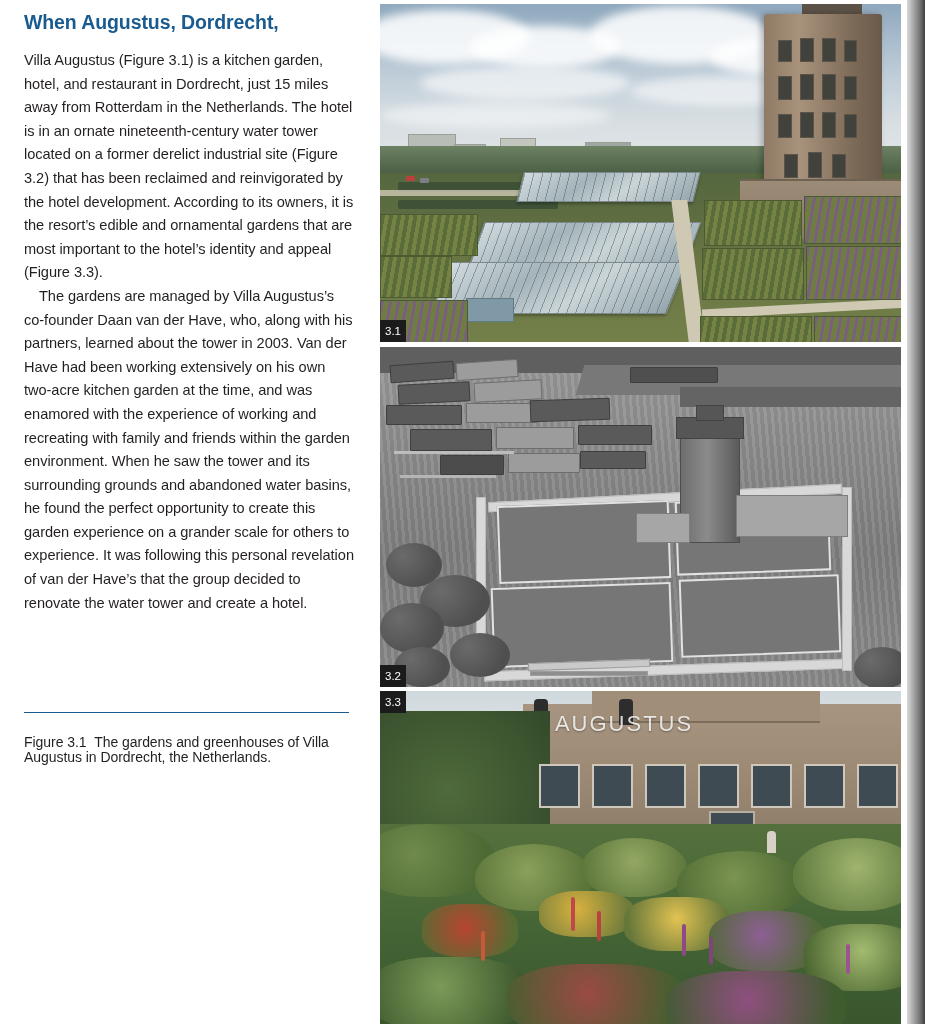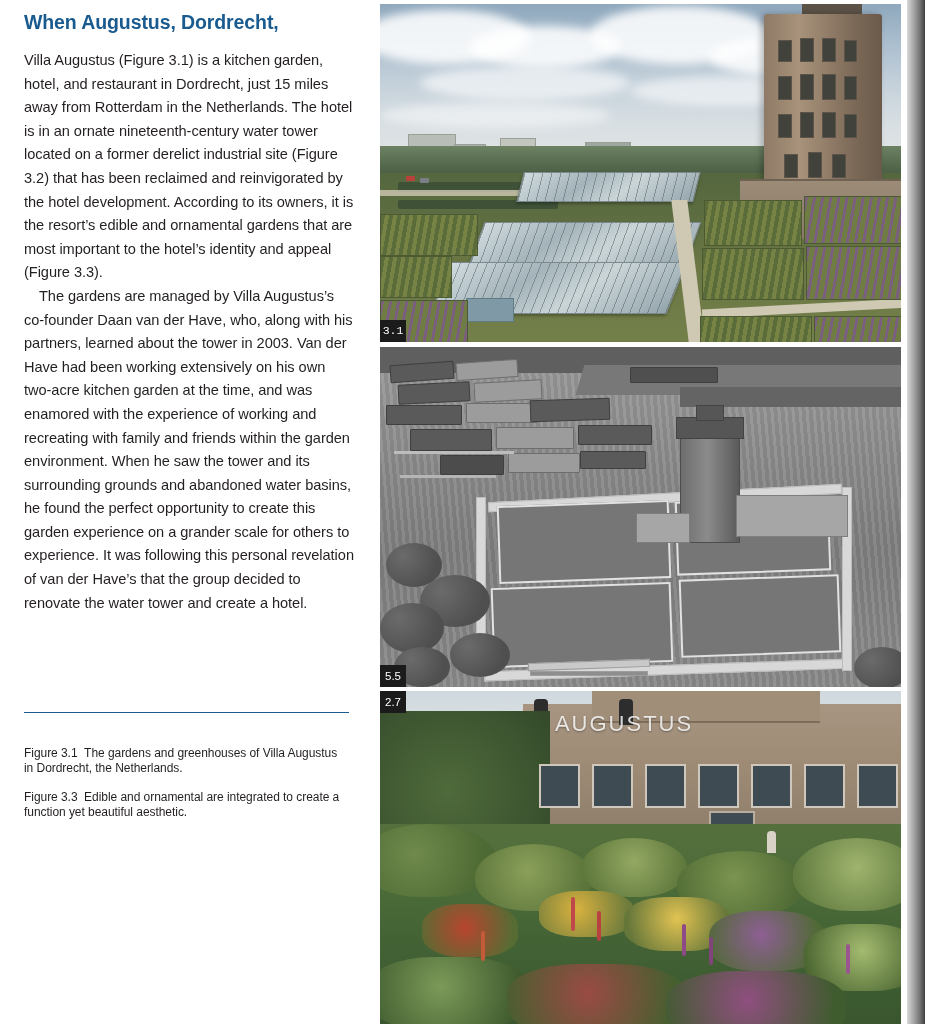--- a/index.html
+++ b/index.html
@@ -53,24 +53,24 @@
   #rule {
     position: absolute;
     left: 0;
     top: 712px;
     width: 325px;
     height: 1px;
     background: #1a5b8f;
   }
 
   .caption {
-    font-size: 12px;
+    font-size: 14px;
     line-height: 15.4px;
     color: #231f20;
-    margin: 11px 0 13px 0;
+    margin: 0 0 13px 0;
     width: 322px;
     letter-spacing: -0.05px;
   }
   #captions {
     position: absolute;
     left: 0;
     top: 735px;
     width: 325px;
   }
   .cap-label { }
@@ -98,21 +98,21 @@
     width: 26px;
     height: 22px;
     background: #1b1b1b;
     color: #ffffff;
     font-size: 11.5px;
     line-height: 22px;
     text-align: center;
     z-index: 6;
     font-family: "Liberation Sans", sans-serif;
   }
-  #fig31 .fig-num { left: 0; bottom: 0; font-family: Liberation Mono, monospace; }
+  #fig31 .fig-num { left: 0; bottom: 0; }
   #fig32 .fig-num { left: 0; bottom: 0; }
   #fig33 .fig-num { left: 0; top: 0; }
 
   
   #page-edge {
     position: absolute;
     right: 0;
     top: 0;
     width: 18px;
     height: 1024px;
@@ -349,23 +349,20 @@
     </h1>
 
     <p class="body-p">Villa Augustus (Figure 3.1) is a kitchen garden, hotel, and restaurant in Dordrecht, just 15 miles away from Rotterdam in the Netherlands. The hotel is in an ornate nineteenth-century water tower located on a former derelict industrial site (Figure 3.2) that has been reclaimed and reinvigorated by the hotel development. According to its owners, it is the resort’s edible and ornamental gardens that are most important to the hotel’s identity and appeal (Figure 3.3).</p>
     <p class="body-p indent">The gardens are managed by Villa Augustus’s co-founder Daan van der Have, who, along with his partners, learned about the tower in 2003. Van der Have had been working extensively on his own two-acre kitchen garden at the time, and was enamored with the experience of working and recreating with family and friends within the garden environment. When he saw the tower and its surrounding grounds and abandoned water basins, he found the perfect opportunity to create this garden experience on a grander scale for others to experience. It was following this personal revelation of van der Have’s that the group decided to renovate the water tower and create a hotel.</p>
 
     <div id="rule"></div>
 
     <div id="captions">
       <p class="caption">
         <span class="cap-label">Figure 3.1</span>&nbsp;&nbsp;<span>The gardens and greenhouses of Villa Augustus in Dordrecht, the Netherlands.</span>
-      </p>
-      <p class="caption">
-        <span class="cap-label">Figure 3.3</span>&nbsp;&nbsp;<span>Edible and ornamental are integrated to create a function yet beautiful aesthetic.</span>
       </p>
     </div>
   </div>
 
   <div id="img-col">
 
     <div class="figure" id="fig31">
       <div class="scene">
         <div class="sky31"></div>
 
@@ -487,21 +484,21 @@
         <div class="veg32" style="left:6px; top:196px; width:56px; height:44px;"></div>
         <div class="veg32" style="left:40px; top:228px; width:70px; height:52px;"></div>
         <div class="veg32" style="left:0px; top:256px; width:64px; height:50px;"></div>
         <div class="veg32" style="left:70px; top:286px; width:60px; height:44px;"></div>
         <div class="veg32" style="left:14px; top:300px; width:56px; height:40px;"></div>
         <div class="veg32" style="left:474px; top:300px; width:56px; height:42px;"></div>
 
         <div class="bridge32" style="left:148px; top:314px; width:120px; height:6px; transform:rotate(-2deg);"></div>
         <div class="bridge32" style="left:150px; top:324px; width:116px; height:3px; background:#8e8e8c;"></div>
       </div>
-      <div class="fig-num">5.5</div>
+      <div class="fig-num">3.2</div>
     </div>
 
     <div class="figure" id="fig33">
       <div class="scene">
         <div class="sky33"></div>
 
         <div class="bldg33"></div>
         <div class="bldg33-top"></div>
 
         <div class="statue33" style="left:29%; top:2.5%;"></div>
@@ -539,19 +536,19 @@
         <div class="flowerpatch" style="left:24%; top:82%; width:34%; height:22%; background:radial-gradient(circle at 45% 40%, #9a4a44 0%, #44602f 82%);"></div>
         <div class="flowerpatch" style="left:54%; top:84%; width:34%; height:22%; background:radial-gradient(circle at 45% 40%, #8f4f7f 0%, #3f5c2e 82%);"></div>
 
         <div class="spike" style="left:36%; top:62%; height:34px; background:#c0484a;"></div>
         <div class="spike" style="left:41%; top:66%; height:30px; background:#b8423f;"></div>
         <div class="spike" style="left:57%; top:70%; height:32px; background:#8d4a86;"></div>
         <div class="spike" style="left:62%; top:74%; height:28px; background:#7f4479;"></div>
         <div class="spike" style="left:19%; top:72%; height:30px; background:#c35a3a;"></div>
         <div class="spike" style="left:88%; top:76%; height:30px; background:#9a5590;"></div>
       </div>
-      <div class="fig-num">2.7</div>
+      <div class="fig-num">3.3</div>
     </div>
   </div>
 
   <div id="page-edge-white"></div>
   <div id="page-edge"></div>
 </div>
 
 </body></html>

